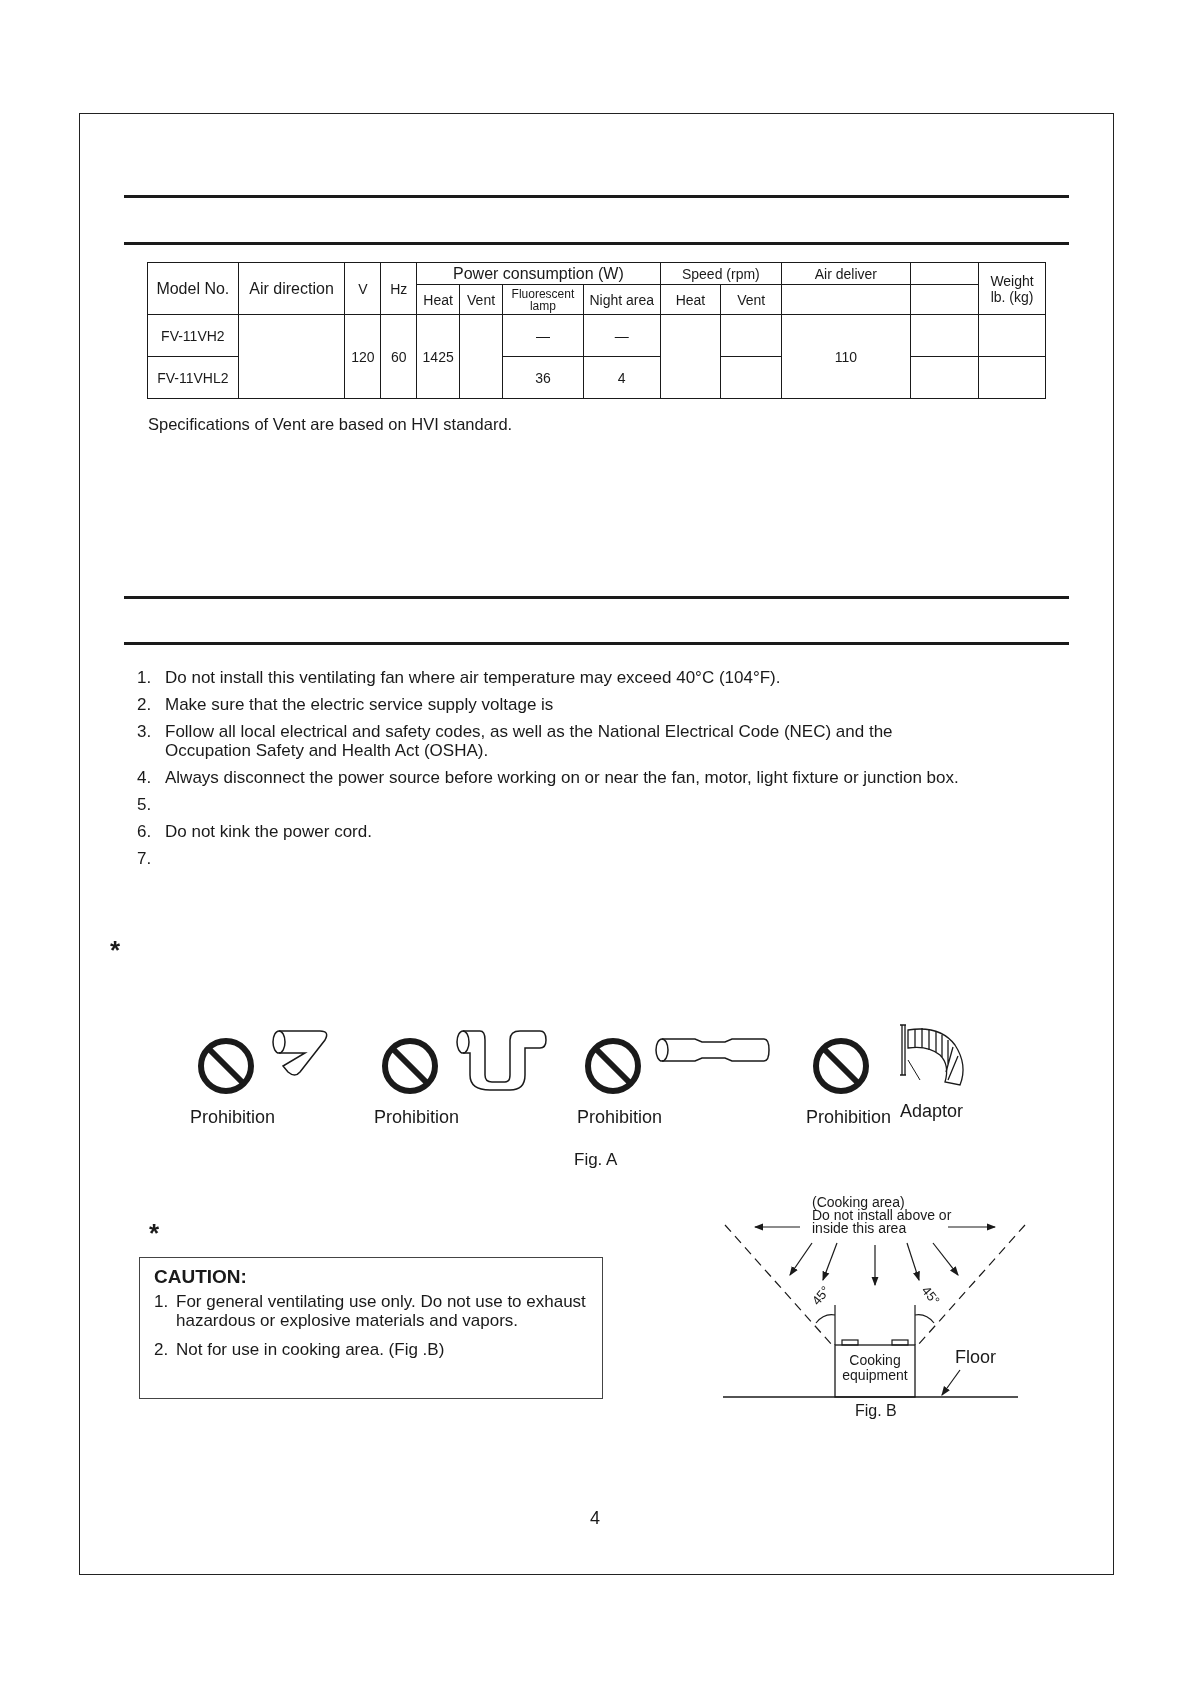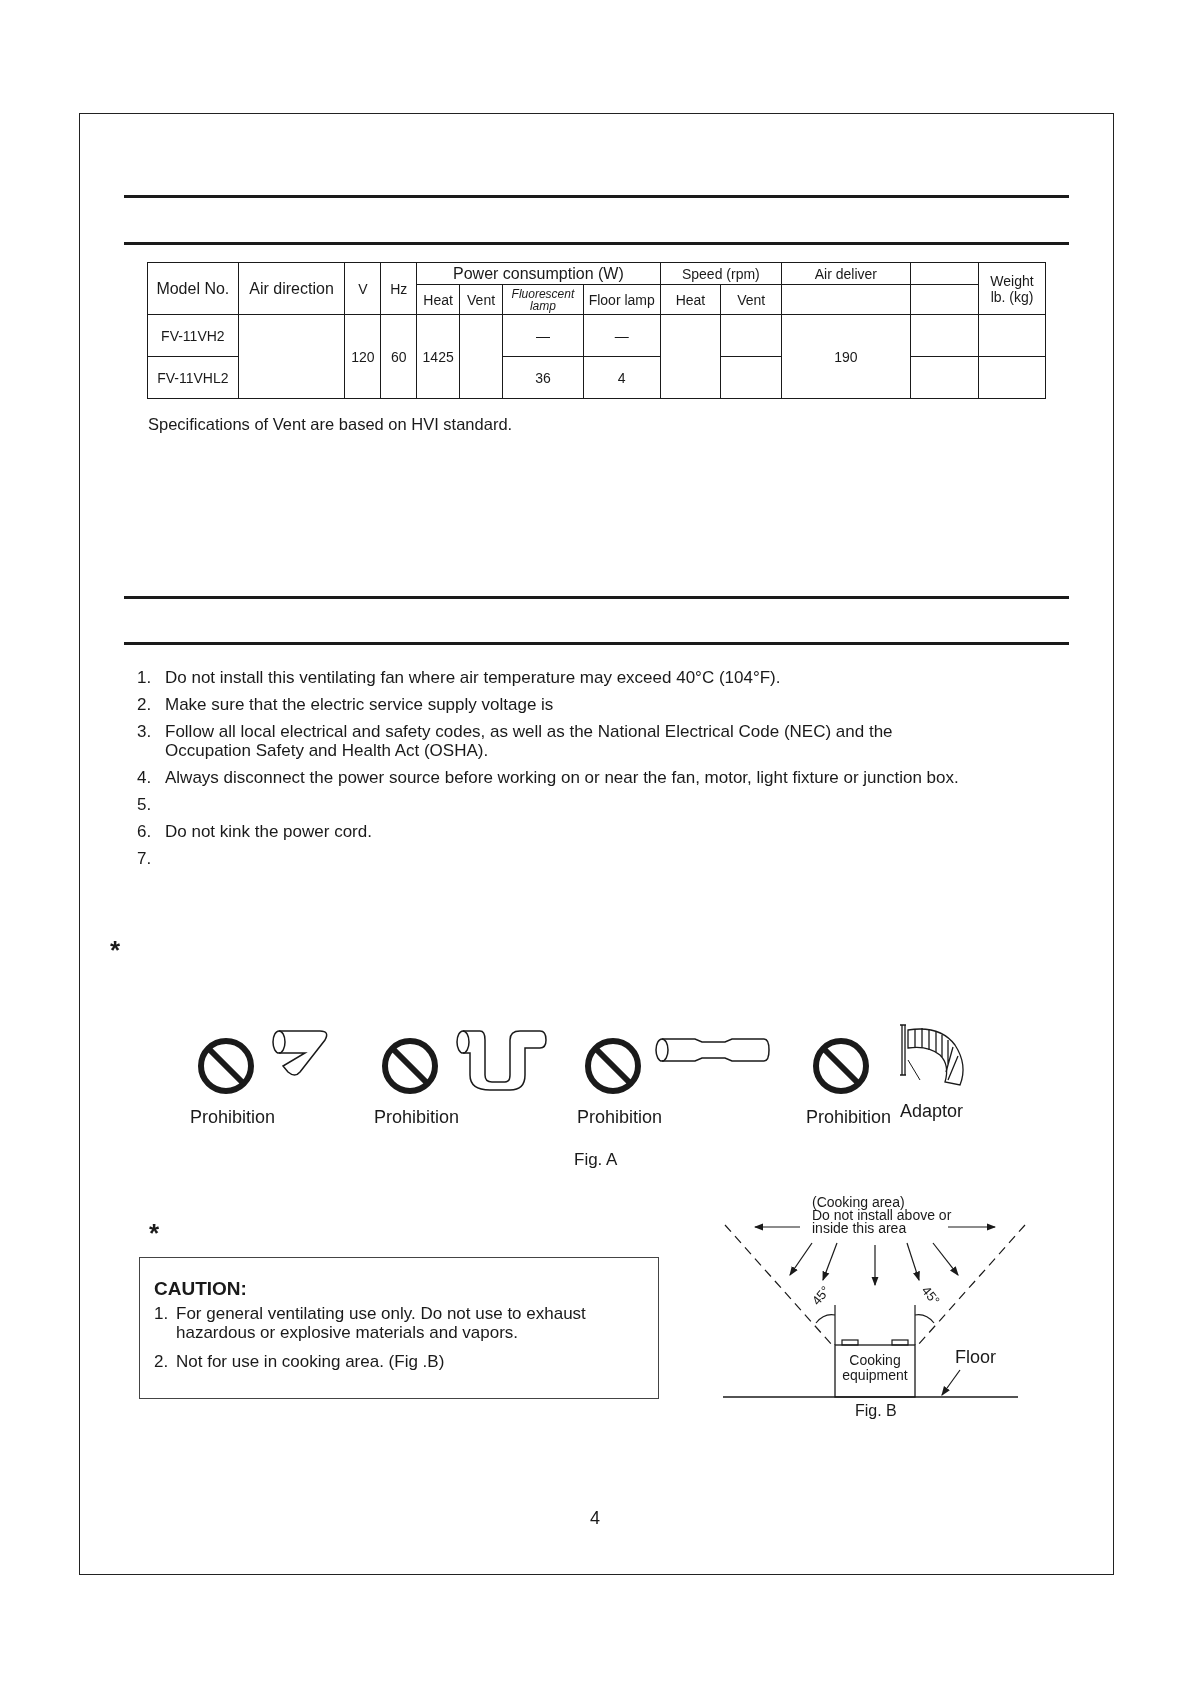--- a/index.html
+++ b/index.html
@@ -4,30 +4,30 @@
 <style>
   html, body { margin:0; padding:0; background:#ffffff; }
   body { width:1190px; height:1684px; position:relative; font-family:"Liberation Sans", sans-serif; color:#1a1a1a; overflow:hidden; }
   .frame { position:absolute; left:79px; top:113px; width:1035px; height:1462px; border:1px solid #222; box-sizing:border-box; }
   .rule { position:absolute; left:124px; width:945px; height:3px; background:#1a1a1a; }
   table.spec { position:absolute; left:147px; top:262px; width:899px; border-collapse:collapse; font-size:14px; }
   table.spec td { border:1.3px solid #1a1a1a; text-align:center; vertical-align:middle; padding:0; }
   table.spec .h1 { height:22px; }
   table.spec .h2 { height:30px; }
   table.spec .r { height:42px; }
-  .small { font-size:12px; line-height:12px;font-style:italic; }
+  .small { font-size:12px; line-height:12px; }
   .big { font-size:16px; }
   .note { position:absolute; left:148px; top:415px; font-size:16.5px; }
   ol.warn { position:absolute; left:137px; top:668px; margin:0; padding:0; list-style:none; font-size:17px; }
   ol.warn li { display:flex; margin-bottom:8px; line-height:19px; }
   ol.warn li .num { width:28px; flex:none; }
   .star { position:absolute; font-size:26px; font-weight:bold; }
   .figA { position:absolute; left:180px; top:1020px; width:820px; height:150px; }
   .fig-label { position:absolute; font-size:18px; }
-  .caution { position:absolute; left:139px; top:1257px; width:520px; height:142px; border:1.3px solid #444; box-sizing:border-box; padding:20px 14px; font-size:17px; }
+  .caution { position:absolute; left:139px; top:1257px; width:464px; height:142px; border:1.3px solid #444; box-sizing:border-box; padding:8px 14px; font-size:17px; }
   .caution .title { font-weight:bold; font-size:19px; margin-bottom:4px; }
   .caution .item { display:flex; line-height:19px; margin-bottom:10px; }
   .caution .item .n { width:22px; flex:none; }
   .figB { position:absolute; left:720px; top:1195px; width:310px; height:230px; }
   .page-num { position:absolute; left:590px; top:1508px; font-size:18px; }
 </style>
 </head>
 <body>
 
 <div class="frame"></div>
@@ -48,38 +48,38 @@
     <td style="width:68px"></td>
     <td rowspan="2" style="width:66px">
       <div>Weight</div>
       <div>lb. (kg)</div>
     </td>
   </tr>
   <tr class="h2">
     <td style="width:42px">Heat</td>
     <td style="width:42px">Vent</td>
     <td style="width:80px" class="small">Fluorescent lamp</td>
-    <td style="width:76px">Floor lamp</td>
+    <td style="width:76px">Night area</td>
     <td style="width:60px">Heat</td>
     <td style="width:60px">Vent</td>
     <td></td>
     <td></td>
   </tr>
   <tr class="r">
     <td>FV-11VH2</td>
     <td rowspan="2"></td>
     <td rowspan="2">120</td>
     <td rowspan="2">60</td>
     <td rowspan="2">1425</td>
     <td rowspan="2"></td>
     <td>—</td>
     <td>—</td>
     <td rowspan="2"></td>
     <td></td>
-    <td rowspan="2">190</td>
+    <td rowspan="2">110</td>
     <td></td>
     <td></td>
   </tr>
   <tr class="r">
     <td>FV-11VHL2</td>
     <td>36</td>
     <td>4</td>
     <td></td>
     <td></td>
     <td></td>

